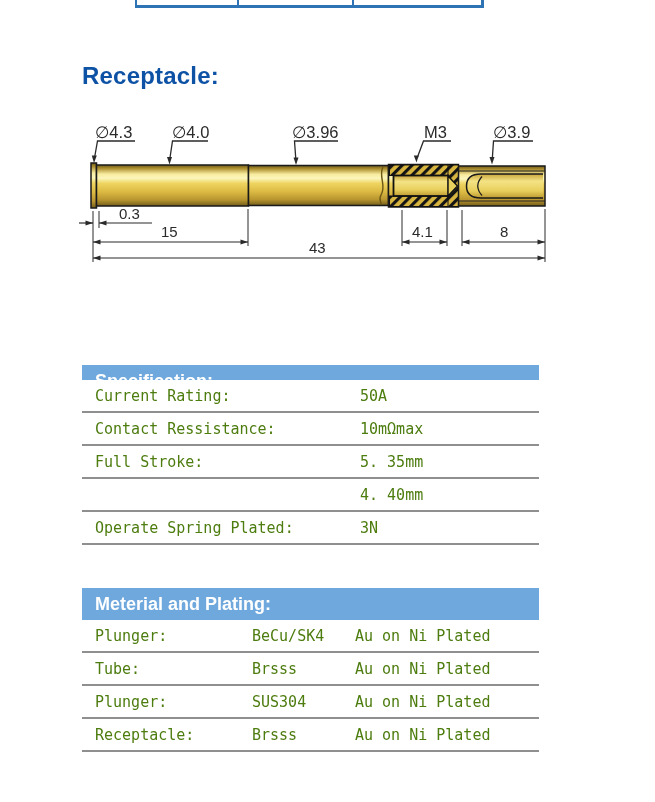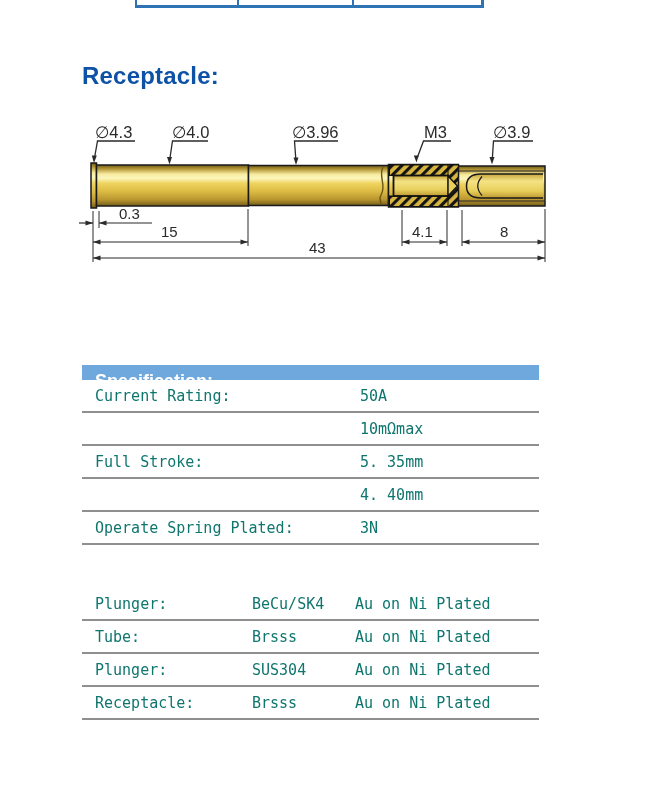--- a/index.html
+++ b/index.html
@@ -26,21 +26,21 @@
   .drawing{position:absolute;left:0;top:100px;}
   
   .dtable{position:absolute;left:82px;width:457px;}
   .banner{
     height:15px;line-height:33px;background:var(--banner-blue);
     color:#fff;font-weight:bold;font-size:18px;padding-left:13px;
   }
   .trow{
     position:relative;height:33px;line-height:33px;
     border-bottom:2px solid var(--separator-gray);
-    font-family:"DejaVu Sans Mono",monospace;font-size:15px;color:#0f766e;
+    font-family:"DejaVu Sans Mono",monospace;font-size:15px;color:#4d7c0f;
     white-space:nowrap;
   }
   .cell{position:absolute;top:0;}
   .c-label{left:13px;}
   .c-value{left:278px;}
   .c-mat{left:170px;}
   .c-plate{left:273px;}
   svg text{
     font-family:"Liberation Sans",sans-serif;fill:#2b2b2b;
   }
@@ -165,36 +165,40 @@
 
   <div class="dtable" style="top:365px;">
     <div class="banner">
       <span>Specification:</span>
     </div>
     <div class="trow">
       <span class="cell c-label">Current Rating:</span>
       <span class="cell c-value">50A</span>
     </div>
     <div class="trow">
+      <span class="cell c-label">Contact Ressistance:</span>
       <span class="cell c-value">10mΩmax</span>
     </div>
     <div class="trow">
       <span class="cell c-label">Full Stroke:</span>
       <span class="cell c-value">5. 35mm</span>
     </div>
     <div class="trow">
       <span class="cell c-value">4. 40mm</span>
     </div>
     <div class="trow">
       <span class="cell c-label">Operate Spring Plated:</span>
       <span class="cell c-value">3N</span>
     </div>
   </div>
 
   <div class="dtable" style="top:588px;">
+    <div class="banner" style="height:32px;line-height:32px;">
+      <span>Meterial and Plating:</span>
+    </div>
     <div class="trow">
       <span class="cell c-label">Plunger:</span>
       <span class="cell c-mat">BeCu/SK4</span>
       <span class="cell c-plate">Au on Ni Plated</span>
     </div>
     <div class="trow">
       <span class="cell c-label">Tube:</span>
       <span class="cell c-mat">Brsss</span>
       <span class="cell c-plate">Au on Ni Plated</span>
     </div>

